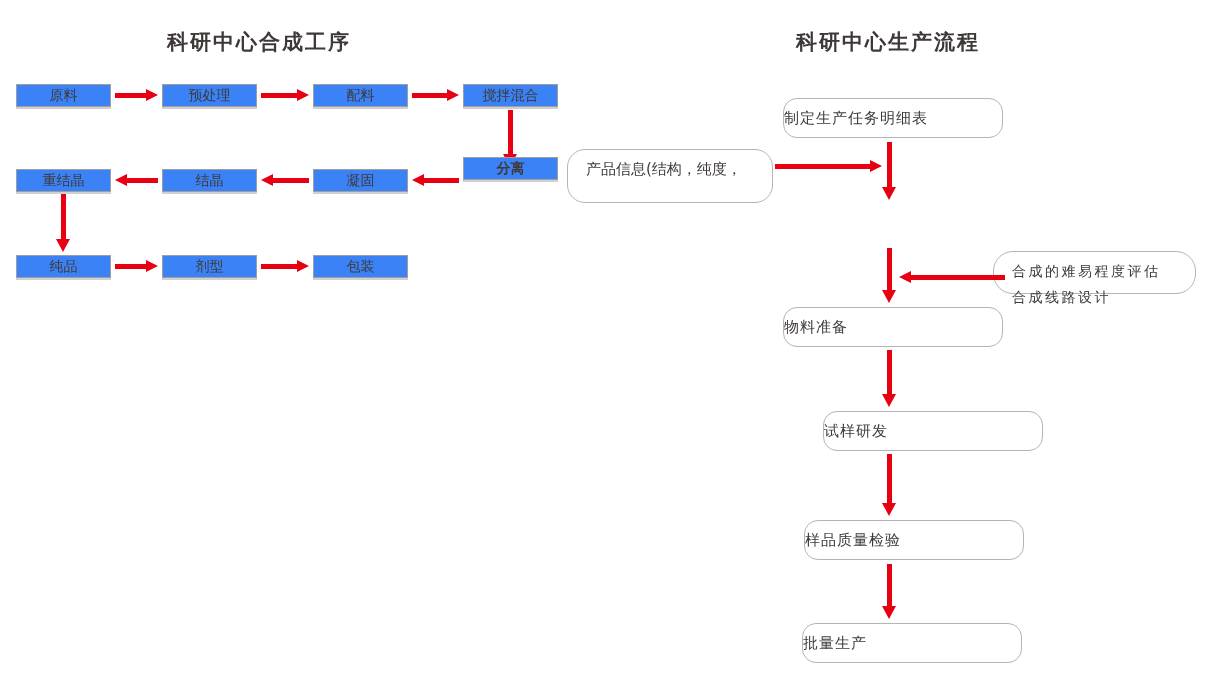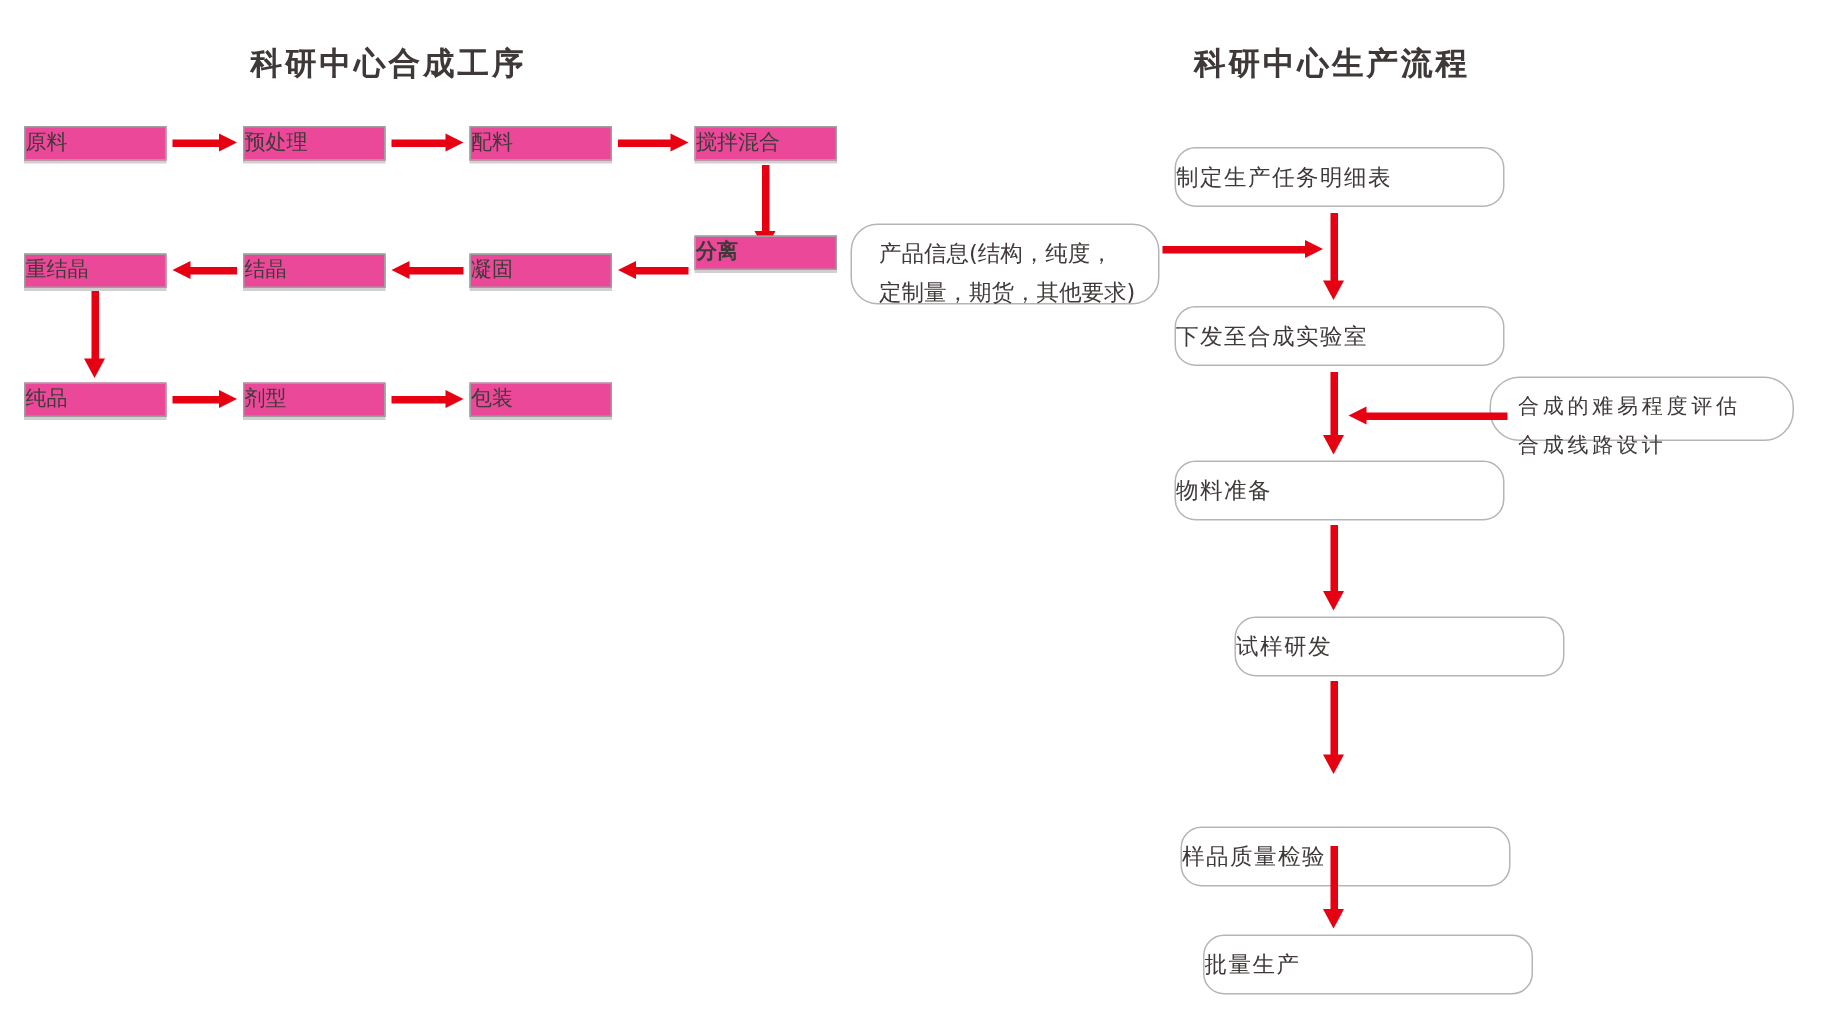--- a/index.html
+++ b/index.html
@@ -27,23 +27,24 @@
     text-align:center;
     font-size:21px;
     font-weight:bold;
     letter-spacing:2px;
     color:var(--title);
   }
   
   .rect-box{
     position:absolute;
     width:93px;height:21px;
-    background:#ec4899;
+    background:#3b82f6;
     border:1px solid var(--box_border);
     box-shadow:0 2px 0 rgba(150,150,150,.45);
+    text-align:center;
     line-height:21px;
     font-size:14px;
     color:var(--text);
   }
   
   .round-box{
     position:absolute;
     width:218px;height:38px;
     background:#fff;
     border:1px solid var(--rounded_border);
@@ -143,24 +144,23 @@
       <div class="head"></div>
     </div>
   <div class="ha" style="left:261px;top:260px;width:48px;">
       <div class="shaft"></div>
       <div class="head"></div>
     </div>
 
   <div class="chart-title" style="left:778px;top:28px;">科研中心生产流程</div>
 
   <div class="round-box" style="left:783px;top:98px;">制定生产任务明细表</div>
-  <div class="round-box" style="left:783px;top:204px;">下发至合成实验室</div>
   <div class="round-box" style="left:783px;top:307px;">物料准备</div>
   <div class="round-box" style="left:783px;top:411px;margin-left:40px;">试样研发</div>
-  <div class="round-box" style="left:787px;top:520px;margin-top:31px;">样品质量检验</div>
+  <div class="round-box" style="left:804px;top:520px;">样品质量检验</div>
   <div class="round-box" style="left:802px;top:623px;">批量生产</div>
 
   <div class="va" style="left:882px;top:142px;height:58px;">
       <div class="shaft"></div>
       <div class="head"></div>
     </div>
   <div class="va" style="left:882px;top:248px;height:55px;">
       <div class="shaft"></div>
       <div class="head"></div>
     </div>
@@ -172,21 +172,20 @@
       <div class="shaft"></div>
       <div class="head"></div>
     </div>
   <div class="va" style="left:882px;top:564px;height:55px;">
       <div class="shaft"></div>
       <div class="head"></div>
     </div>
 
   <div class="note-box" style="left:567px;top:149px;width:206px;height:54px;">
     <div>产品信息(结构，纯度，</div>
-    <div>定制量，期货，其他要求)</div>
   </div>
   <div class="ha" style="left:775px;top:160px;width:107px;">
       <div class="shaft"></div>
       <div class="head"></div>
     </div>
 
   <div class="note-box spaced" style="left:993px;top:251px;width:203px;height:43px;">
     <div>合成的难易程度评估</div>
     <div>合成线路设计</div>
   </div>

